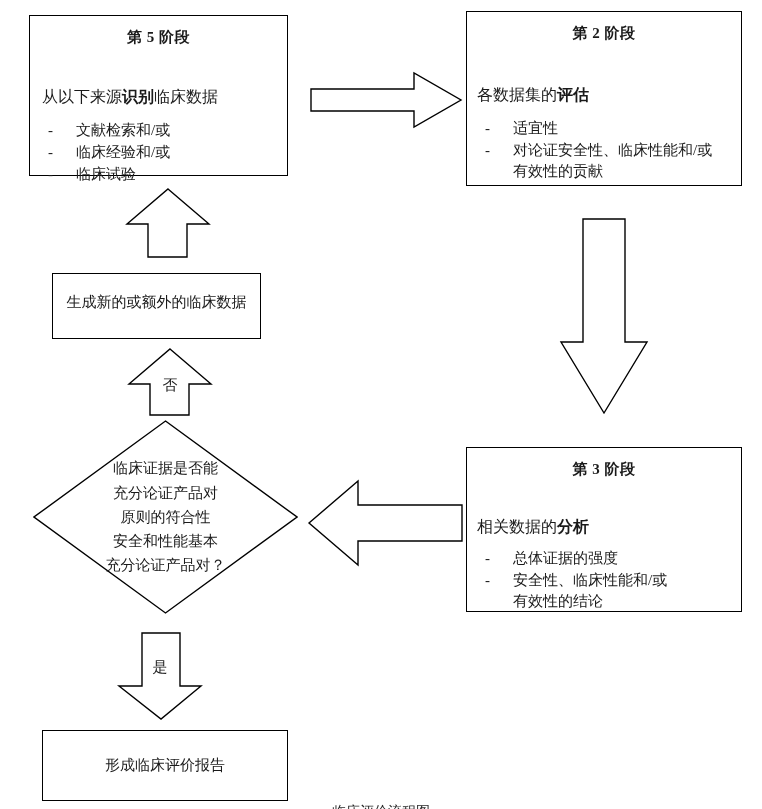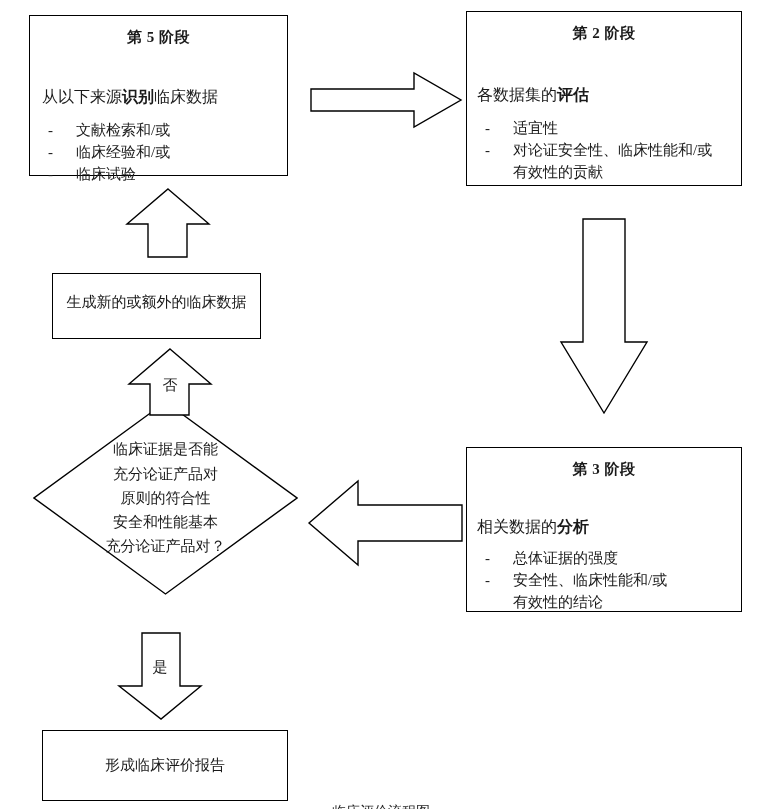--- a/index.html
+++ b/index.html
@@ -50,20 +50,21 @@
   }
   ul.bullets li .dash {
     position: absolute;
     left: 18px;
     top: 0;
   }
   .cont {
     padding-left: 46px;
     font-size: 15px;
     line-height: 1.45;
+    font-family: Liberation Mono, monospace;
   }
   .arrow-svg {
     position: absolute;
     overflow: visible;
   }
   .arrow-svg polygon,
   .arrow-svg polyline {
     fill: #ffffff;
     stroke: #000000;
     stroke-width: 1.4;
@@ -148,21 +149,21 @@
   </div>
 
   <div class="box" style="left:52px; top:273px; width:209px; height:66px; display:flex; align-items:center; justify-content:center;">
     <div class="centered-text" style="margin-bottom:8px;">生成新的或额外的临床数据</div>
   </div>
 
   <div class="box" style="left:42px; top:730px; width:246px; height:71px; display:flex; align-items:center; justify-content:center;">
     <div class="centered-text">形成临床评价报告</div>
   </div>
 
-  <div class="diamond-wrap" style="left:33px; top:401px; width:265px; height:194px;">
+  <div class="diamond-wrap" style="left:33px; top:420px; width:265px; height:194px;">
     <svg width="265" height="194" viewBox="0 0 265 194">
       <polygon points="132.5,1 264,97 132.5,193 1,97"></polygon>
     </svg>
     <div class="diamond-text">
       <div>临床证据是否能</div>
       <div>充分论证产品对</div>
       <div>原则的符合性</div>
       <div>安全和性能基本</div>
       <div>充分论证产品对？</div>
     </div>

